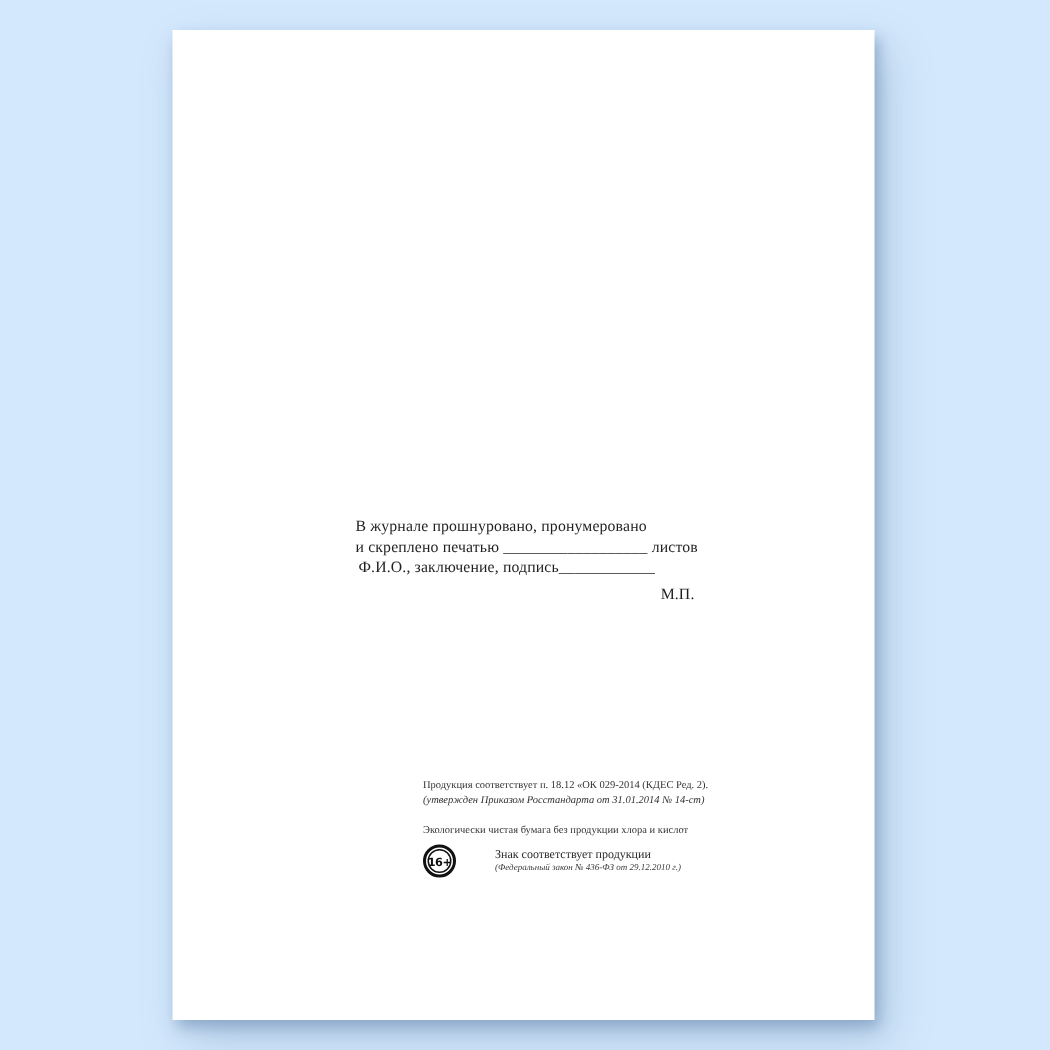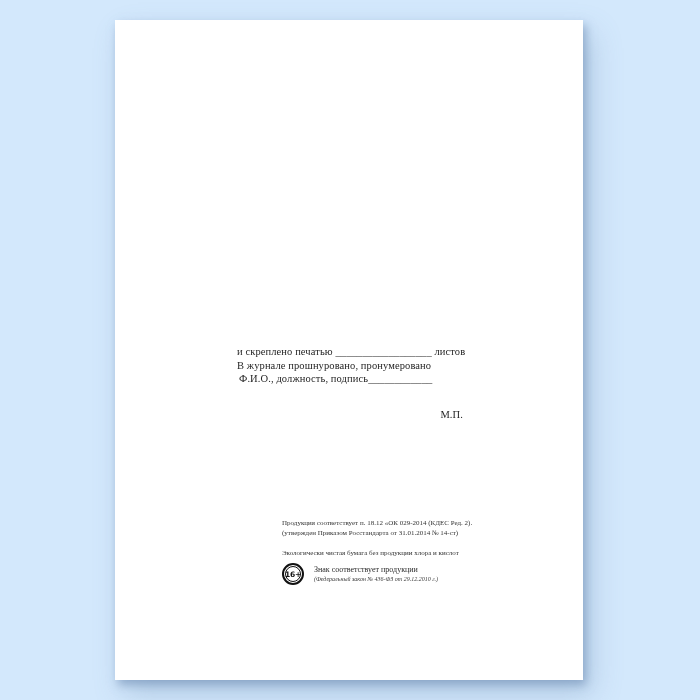--- a/index.html
+++ b/index.html
@@ -20,34 +20,34 @@
   }
   
   .stamp-block{
     position:absolute;left:122px;top:325px;width:230px;
     font-size:10.5px;line-height:13.5px;color:#1f1f1f;
     white-space:nowrap;letter-spacing:0.1px;
   }
   .stamp-block .line{height:13.5px;}
   .stamp-block .line.indent{padding-left:2px;}
   .mp{
-    margin-top:22px;text-align:right;padding-right:4px;
+    margin-top:4px;text-align:right;padding-right:4px;
     font-size:10.5px;color:#1f1f1f;
   }
   
   .footer{
     position:absolute;left:122px;top:498px;width:330px;
     color:#333;white-space:nowrap;margin-left:45px;
   }
   .classifier{font-size:7px;line-height:10px;}
-  .classifier .italic{}
+  .classifier .italic{font-style:italic;}
   .note{font-size:7px;line-height:10px;margin-top:10px;}
   .note.first{margin-top:10px;}
   .age-row{
-    margin-top:5px;display:flex;align-items:center;gap:10px;
+    margin-top:5px;display:flex;align-items:center;gap:26px;
   }
   .age-badge{
     width:18px;height:18px;border:2px solid #111;border-radius:50%;
     display:flex;align-items:center;justify-content:center;flex:0 0 auto;
   }
   .age-badge-inner{
     width:14px;height:14px;border:1px solid #111;border-radius:50%;
     display:flex;align-items:center;justify-content:center;
     font-family:"DejaVu Sans", sans-serif;font-weight:bold;font-size:7.5px;
     color:#111;letter-spacing:-0.3px;
@@ -55,23 +55,23 @@
   .age-text{line-height:1;}
   .age-title{font-size:8px;color:#2b2b2b;}
   .age-law{font-size:6px;font-style:italic;color:#3a3a3a;margin-top:2px;}
 </style>
 </head>
 <body>
 
 <div class="paper">
 
   <div class="stamp-block">
+    <div class="line">В журнале прошнуровано, пронумеровано</div>
     <div class="line">и скреплено печатью __________________ листов</div>
-    <div class="line">В журнале прошнуровано, пронумеровано</div>
-    <div class="line indent">Ф.И.О., должность, подпись____________</div>
+    <div class="line indent">Ф.И.О., заключение, подпись____________</div>
     <div class="mp">М.П.</div>
   </div>
 
   <div class="footer">
     <div class="classifier">
       <div>Продукция соответствует п. 18.12 «ОК 029-2014 (КДЕС Ред. 2).</div>
       <div class="italic">(утвержден Приказом Росстандарта от 31.01.2014 № 14-ст)</div>
     </div>
     <div class="note">Экологически чистая бумага без продукции хлора и кислот</div>
 

